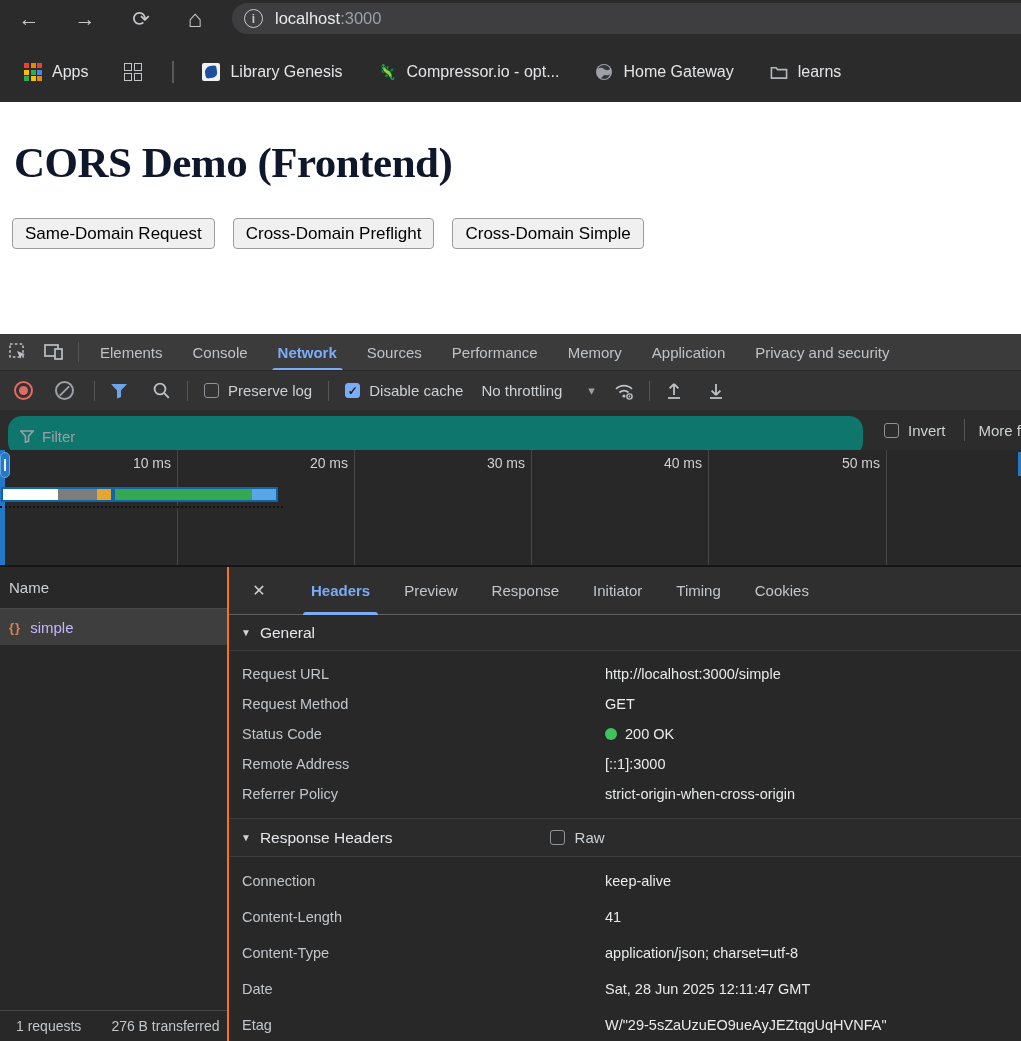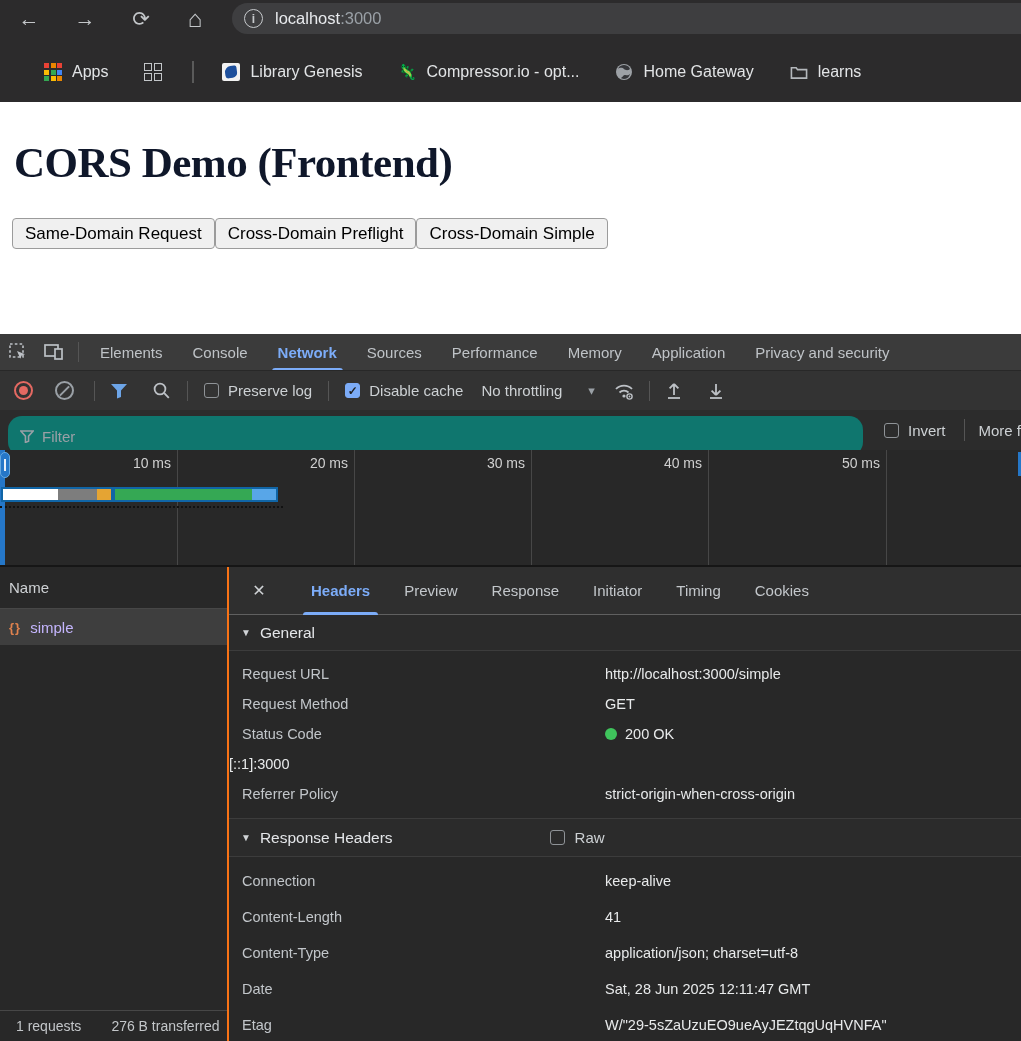--- a/index.html
+++ b/index.html
@@ -12,38 +12,38 @@
   .nav-row { position:relative; height:38px; }
   .nav-icon { position:absolute; top:0; height:38px; width:34px; display:flex; align-items:center; justify-content:center;
               color:#c3c6c9; font-size:21px; cursor:pointer; }
   .addr-pill { position:absolute; left:232px; right:-40px; top:3px; height:31px; border-radius:16px;
                background:#3e3e40; display:flex; align-items:center; padding-left:12px; gap:12px; }
   .info-badge { width:19px; height:19px; border-radius:50%; border:1.6px solid #c7cacd; color:#c7cacd;
                 display:flex; align-items:center; justify-content:center; font-size:12px; font-weight:bold; }
   .addr-text { font-size:16.5px; color:#e8eaed; }
   .addr-text .port { color:#9aa0a6; }
 
-  .bookmarks-row { position:relative; height:52px; margin-top:8px; display:flex; align-items:center; padding-left:44px; }
+  .bookmarks-row { position:relative; height:52px; margin-top:8px; display:flex; align-items:center; padding-left:24px; }
   .bm { display:flex; align-items:center; gap:10px; color:#e2e4e6; font-size:16px; cursor:pointer; white-space:nowrap; }
   .bm + .bm { margin-left:36px; }
   .apps-grid { display:grid; grid-template-columns:repeat(3,5px); grid-template-rows:repeat(3,5px); gap:1.5px; }
   .apps-grid span { width:5px; height:5px; }
   .grid4 { display:grid; grid-template-columns:repeat(2,8px); grid-template-rows:repeat(2,8px); gap:2px; margin-left:36px; }
   .grid4 span { border:1.7px solid #c3c6c9; }
   .bm-sep { width:2px; height:22px; background:#5a5a5a; margin-left:30px; }
   .favicon { width:18px; height:18px; display:flex; align-items:center; justify-content:center; flex:none; }
   .libgen-ic { background:#f2f2f2; border-radius:2px; position:relative; }
   .libgen-ic i { position:absolute; left:3px; top:3px; width:12px; height:12px; background:#1d4f9c;
                  border-radius:6px 2px 5px 3px; transform:rotate(-8deg); }
   .cham { font-size:15px; color:#6fae3f; }
 
   
   #page { position:absolute; top:102px; left:0; width:1021px; height:232px; background:#ffffff; }
   #page h1 { font-family:"Liberation Serif", serif; font-size:43px; font-weight:bold; color:#0f172a; margin:36px 0 0 14px; letter-spacing:-0.5px; }
-  .btn-row { display:flex; gap:0; margin:31px 0 0 12px; }
+  .btn-row { display:flex; gap:18px; margin:31px 0 0 12px; }
   .page-btn { font-family:"Liberation Sans", sans-serif; font-size:17px; color:#000; background:#f0f0f0;
               border:1px solid #9b9b9b; border-radius:4px; padding:4px 12px; height:31px; cursor:pointer; }
 
   
   #devtools { position:absolute; top:334px; left:0; width:1021px; height:707px; background:#282828; color:#bfc3c7; }
 
   .dt-tabbar { position:absolute; top:0; left:0; right:0; height:37px; background:#3b3b3b; display:flex; align-items:center;
                white-space:nowrap; overflow:hidden; border-bottom:1px solid #282828; }
   .tool-ic { width:36px; height:37px; display:flex; align-items:center; justify-content:center; cursor:pointer; flex:none; }
   .vsep { width:1px; height:20px; background:#555; margin:0 6px; flex:none; }
@@ -396,20 +396,21 @@
             <span class="v">GET</span>
           </div>
           <div class="kv kv-g">
             <span class="k">Status Code</span>
             <span class="v">
                 <span class="status-dot"></span>
                 <span>200 OK</span>
               </span>
           </div>
           <div class="kv kv-g">
+            <span class="k">Remote Address</span>
             <span class="v">[::1]:3000</span>
           </div>
           <div class="kv kv-g">
             <span class="k">Referrer Policy</span>
             <span class="v">strict-origin-when-cross-origin</span>
           </div>
         </div>
 
         <div class="section-hdr" style="height:38px;">
           <span class="sec-arrow">▼</span>

